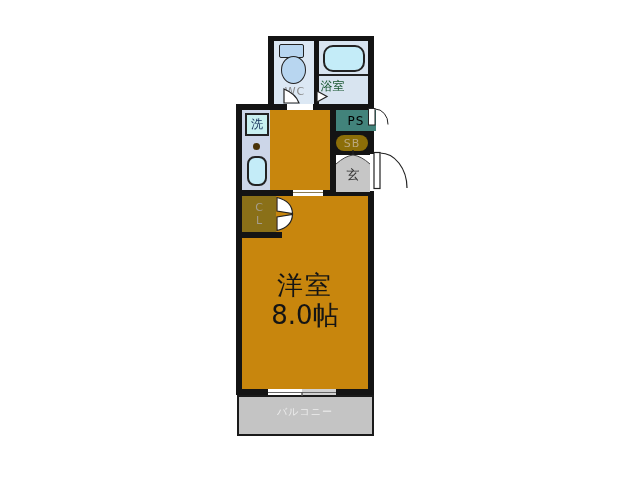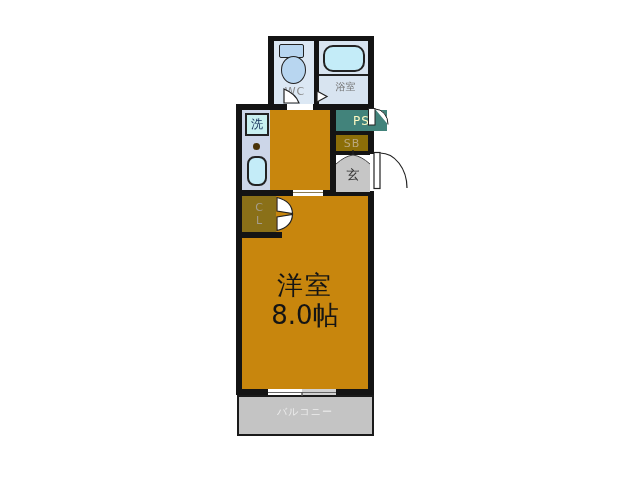--- a/index.html
+++ b/index.html
@@ -13,34 +13,34 @@
   #main-block{left:236px;top:104px;width:138px;height:291px;background:#141414;}
 
   
   #wc-room{left:274px;top:41px;width:40px;height:63px;background:#dce8f4;}
   #bath-room{left:319px;top:41px;width:49px;height:63px;background:#d8e4f0;}
   #toilet-tank{left:279px;top:44px;width:25px;height:14px;background:#b8d6f0;border:1px solid #222;border-radius:2px;}
   #toilet-bowl{left:281px;top:56px;width:25px;height:28px;background:#b8d6f0;border:1px solid #222;border-radius:50%;}
   #wc-label{left:278px;top:84px;width:34px;height:14px;font-size:11px;color:#8a8a8a;letter-spacing:1px;}
   #bathtub{left:323px;top:45px;width:42px;height:27px;background:#c4ecf8;border:2px solid #222;border-radius:10px;}
   #tub-line{left:319px;top:74px;width:49px;height:2px;background:#222;}
-  #bath-label{left:323px;top:79px;width:45px;height:15px;font-size:10px;color:#737373;}
+  #bath-label{left:310px;top:79px;width:45px;height:15px;font-size:12px;color:#14532d;}
   #wc-door-gap{left:287px;top:104px;width:26px;height:6px;background:#ffffff;}
 
   
   #kitchen-floor{left:242px;top:110px;width:88px;height:80px;background:#c8860d;}
   #counter{left:242px;top:110px;width:28px;height:80px;background:#ccd6e8;}
   #wash-box{left:245px;top:113px;width:24px;height:23px;background:#c8f0f0;border:2px solid #222;
             font-size:12px;color:#15305a;}
   #stove-dot{left:253px;top:143px;width:7px;height:7px;border-radius:50%;background:#4a3408;}
   #sink{left:247px;top:156px;width:20px;height:30px;background:#c4ecf8;border:2px solid #222;border-radius:8px;}
 
   
-  #ps-box{left:336px;top:110px;width:51px;height:21px;background:#42837b;font-size:12px;color:#fef9c3;letter-spacing:1px;}
-  #sb-box{left:336px;top:135px;width:32px;height:16px;background:#8c6e08;font-size:11px;color:#baa87e;letter-spacing:1px;}
+  #ps-box{left:336px;top:110px;width:40px;height:21px;background:#42837b;font-size:12px;color:#000000;letter-spacing:1px;}
+  #sb-box{left:336px;top:135px;width:32px;height:16px;background:#8c6e08;font-size:11px;color:#baa87e;letter-spacing:1px;border-radius:8px;}
   #genkan{left:336px;top:155px;width:34px;height:37px;background:#c6c6c6;}
   #genkan-label{left:339px;top:164px;width:28px;height:22px;font-size:13px;color:#333;}
   #genkan-doorway{left:370px;top:154px;width:4px;height:37px;background:#ffffff;}
 
   
   #divider-opening{left:293px;top:190px;width:30px;height:6px;background:#ffffff;}
   #divider-opening .mid{position:absolute;left:0;top:2px;width:30px;height:1px;background:#8a7a52;}
 
   
   #room-floor{left:242px;top:196px;width:126px;height:193px;background:#c8860d;}

